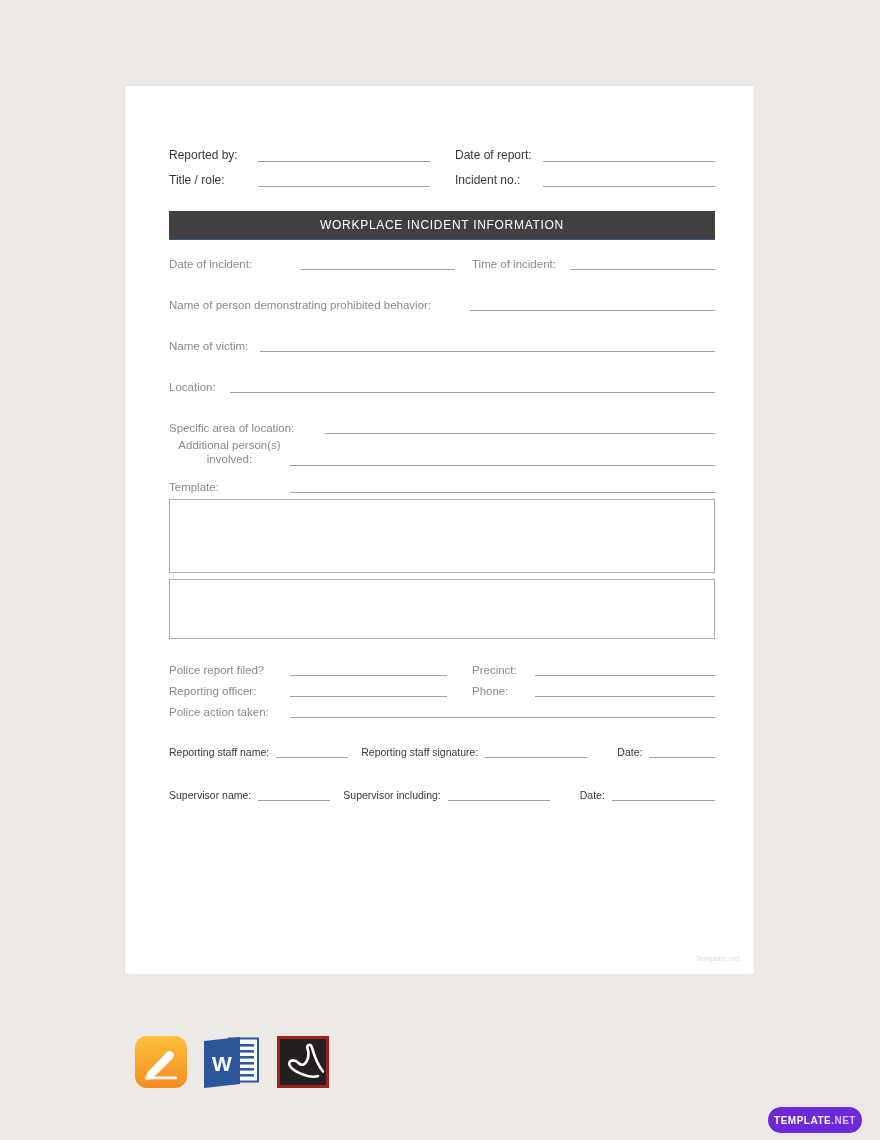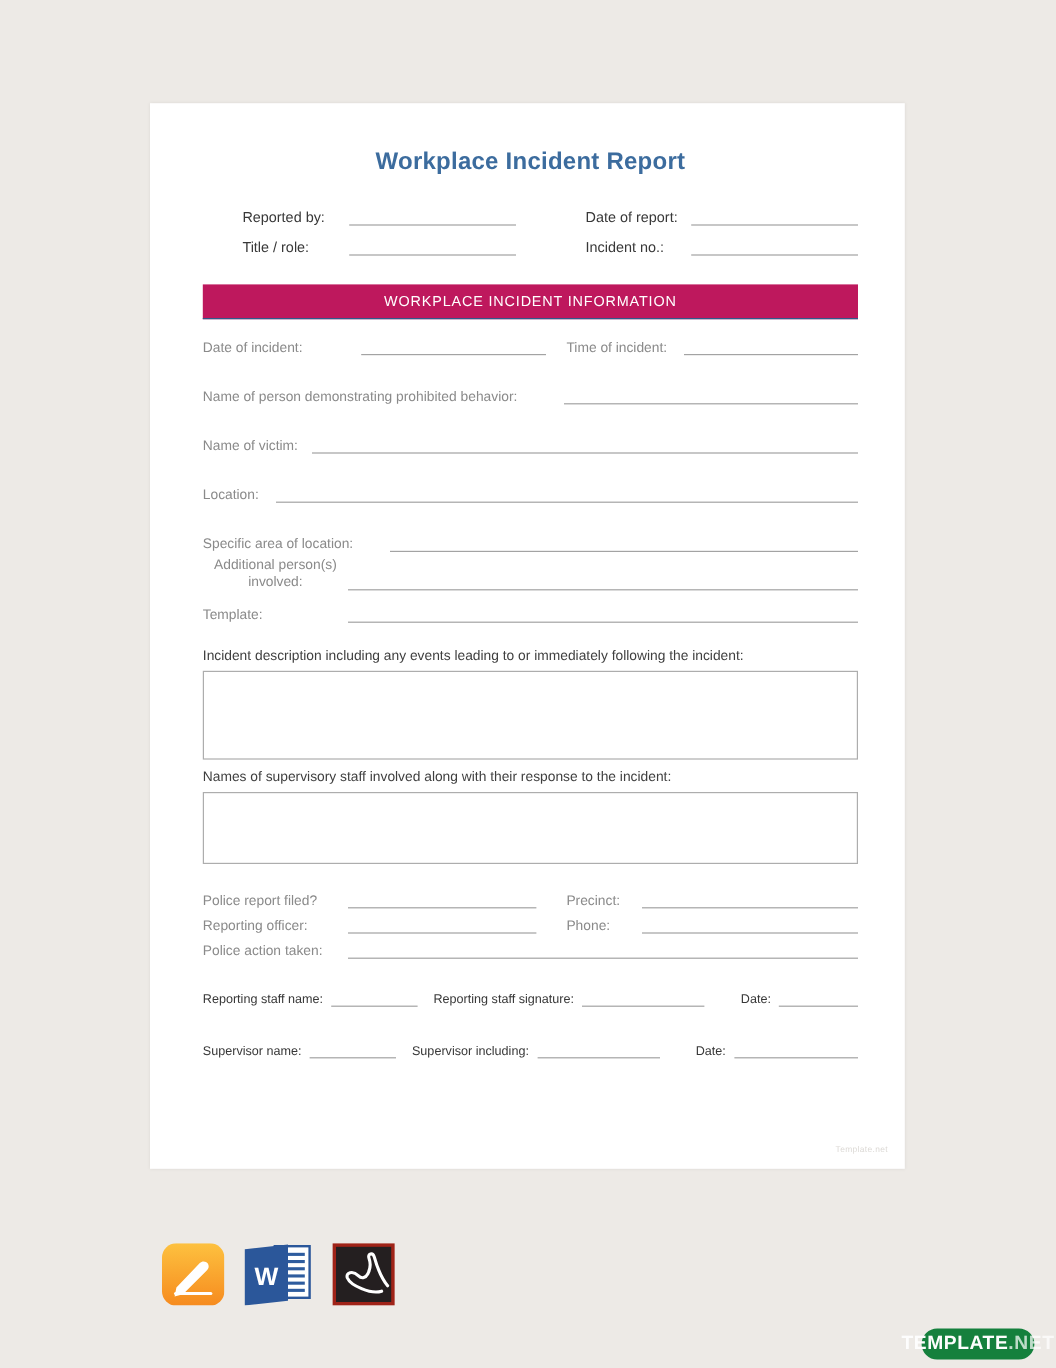--- a/index.html
+++ b/index.html
@@ -29,32 +29,32 @@
 
   
   .meta-grid {
     margin-top:24px;
     display:grid;
     grid-template-columns:261px 260px;
     column-gap:25px;
     row-gap:9px;
   }
   .meta-field { display:flex; align-items:flex-end; font-size:12px; color:#383838; height:16px; }
-  .meta-field .mlbl { flex:none; white-space:nowrap;margin-left:33px; }
+  .meta-field .mlbl { flex:none; white-space:nowrap; }
   .mw1 { width:89px; }
   .mw2 { width:88px; }
   .line {
     border-bottom:1px solid #a3a3a3;
     height:13px; flex:1; min-width:20px;
   }
 
   .banner {
     margin-top:24px;
     height:29px;
-    background:#be185d;
+    background:#404040;
     border-bottom:1px solid #2f5a8a;
     display:flex; align-items:center; justify-content:center;
     color:#fff; font-size:12px; letter-spacing:0.7px;
   }
 
   
   .frow { display:flex; align-items:flex-end; font-size:11.5px; color:#8a8a8a; }
   .flbl { flex:none; white-space:nowrap; }
   .duo { }
   .half1 { width:286px; display:flex; align-items:flex-end;gap:28px; }
@@ -98,34 +98,33 @@
   
   .fmt-icons { position:absolute; left:135px; top:1036px; display:flex; align-items:flex-start; }
   .fmt-icon { display:block; cursor:pointer; }
   .icon-pages { width:52px; height:52px; }
   .icon-word { width:60px; height:52px; margin-left:16px; }
   .icon-pdf  { width:52px; height:52px; margin-left:14px; }
 
   .brand-badge {
     position:absolute; left:768px; top:1107px;
     width:94px; height:26px; border-radius:13px;
-    background:#15803d;
+    background:#6d28d9;
     display:flex; align-items:center; justify-content:center;
-    font-size:16px; letter-spacing:0.5px;
+    font-size:10px; letter-spacing:0.5px;
   }
   .brand-badge .bold { color:#fdfdfd; font-weight:bold; }
   .brand-badge .lite { color:rgba(255,255,255,0.72); font-weight:bold; }
 </style>
 </head>
 <body>
 
 <div class="page">
   <div class="content">
 
-    <div class="doc-title">Workplace Incident Report</div>
 
     <div class="meta-grid">
       <div class="meta-field">
         <span class="mlbl mw1">Reported by:</span>
         <span class="line"></span>
       </div>
       <div class="meta-field">
         <span class="mlbl mw2">Date of report:</span>
         <span class="line"></span>
       </div>
@@ -175,24 +174,22 @@
     <div class="frow mt4">
       <span class="wrap-lbl">Additional person(s) involved:</span>
       <span class="line"></span>
     </div>
 
     <div class="frow mt14">
       <span class="flbl w121">Template:</span>
       <span class="line"></span>
     </div>
 
-    <div class="desc-lbl">Incident description including any events leading to or immediately following the incident:</div>
     <div class="big-box box1"></div>
 
-    <div class="desc-lbl second">Names of supervisory staff involved along with their response to the incident:</div>
     <div class="big-box box2"></div>
 
     <div class="frow mt24">
       <div class="pcol1">
         <span class="flbl w121">Police report filed?</span>
         <span class="line"></span>
       </div>
       <div class="pcol2">
         <span class="flbl w63">Precinct:</span>
         <span class="line"></span>

